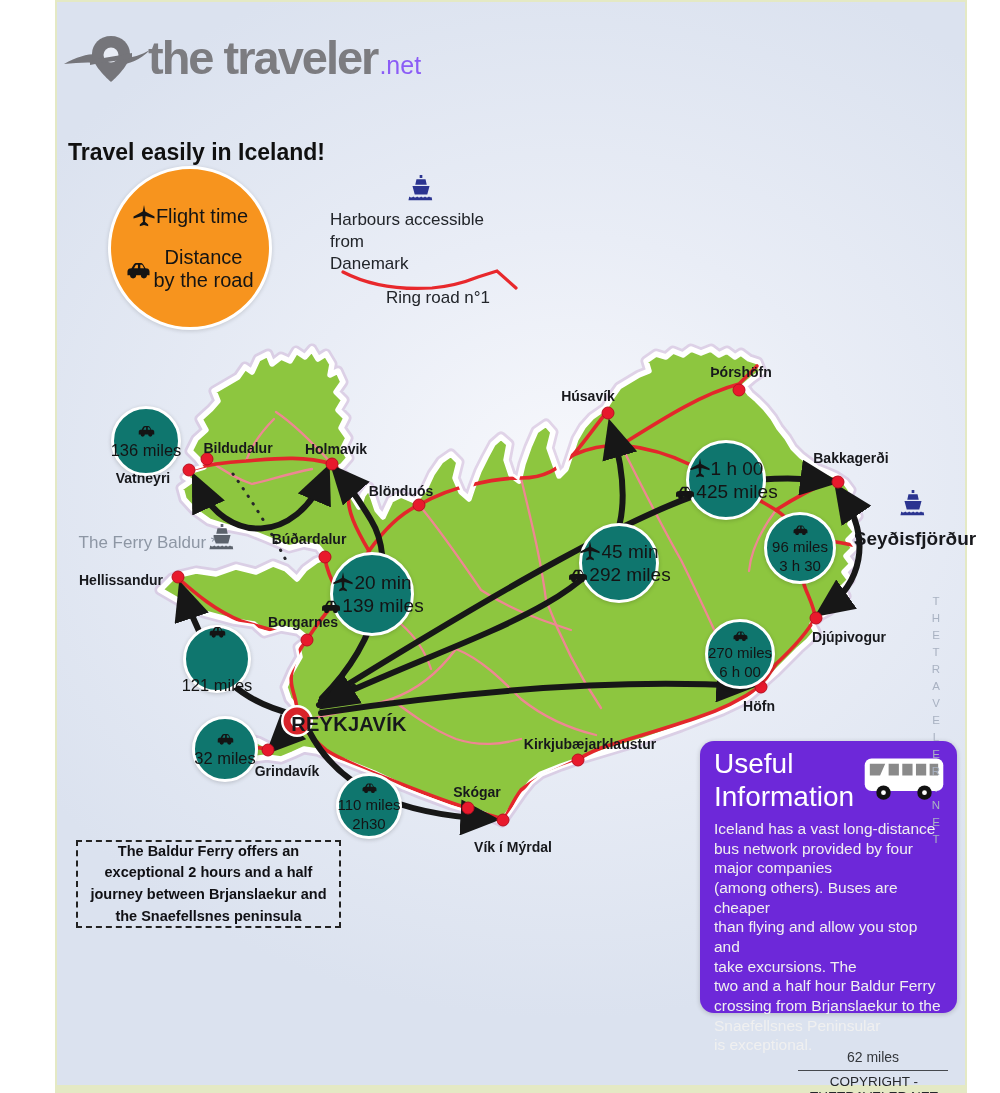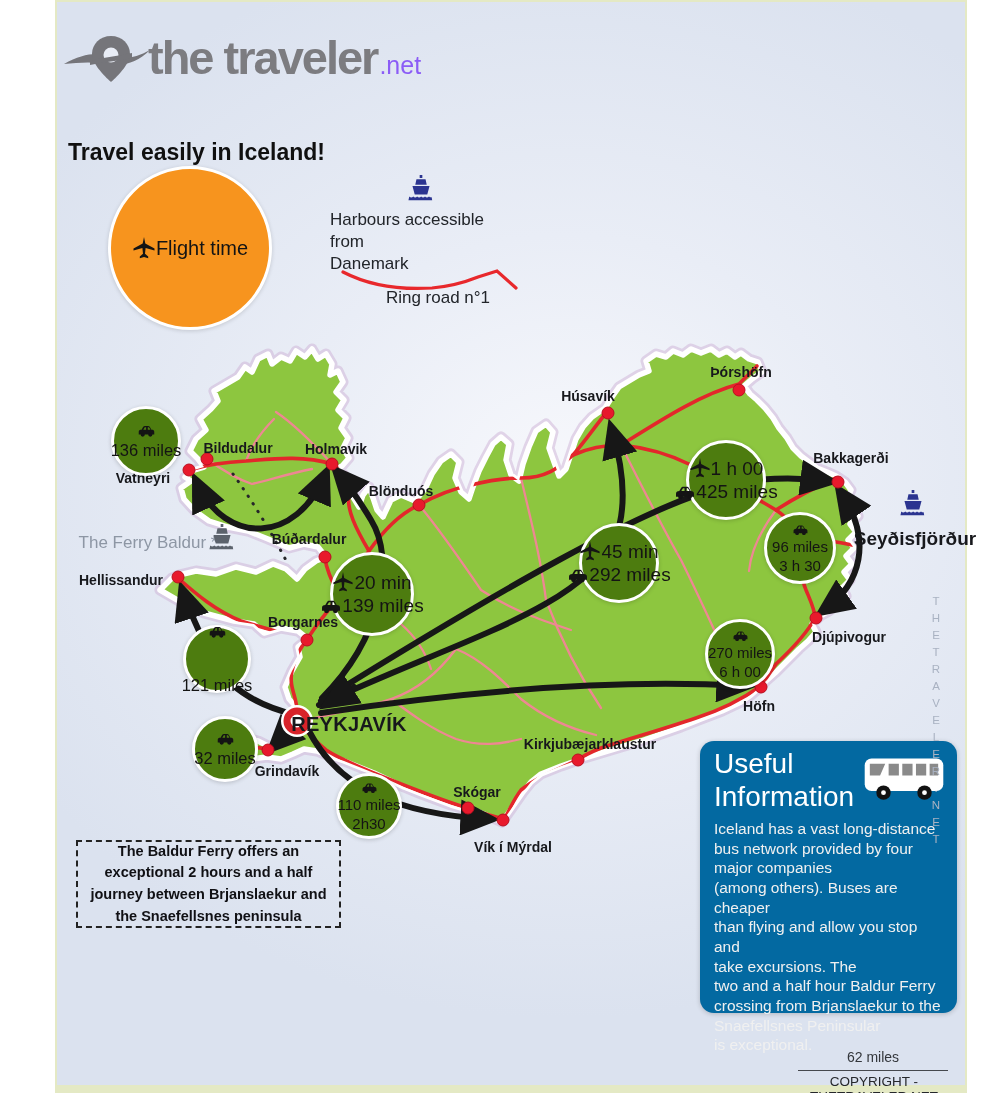--- a/index.html
+++ b/index.html
@@ -28,29 +28,29 @@
   .legend-line{display:flex;align-items:center;justify-content:center;font-size:20px;color:#141414;text-align:center;line-height:1.15;max-width:130px;}
   .legend-line svg{flex:0 0 auto;}
   .harbour-label{position:absolute;left:330px;top:209px;width:184px;font-size:17px;color:#22252a;white-space:pre-line;line-height:1.3;}
   .ringroad-label{position:absolute;left:373px;top:288px;width:130px;text-align:center;font-size:17px;color:#22252a;}
   
   .place-label{position:absolute;transform:translate(-50%,-50%);font-weight:bold;font-size:14px;color:#17181c;white-space:nowrap;}
   .capital-label{font-size:20px;letter-spacing:.3px;}
   .dot{position:absolute;width:13px;height:13px;border-radius:50%;background:#e8192c;border:1.5px solid #b90f20;transform:translate(-50%,-50%);box-sizing:border-box;}
   .capital{position:absolute;width:27px;height:27px;border-radius:50%;background:#fff;border:7px solid #d8232a;box-shadow:0 0 0 2.5px #ffffff;transform:translate(-50%,-50%);box-sizing:border-box;}
   .badge{
-    position:absolute;border-radius:50%;background:#4d7c0f;border:3px solid #fff;
+    position:absolute;border-radius:50%;background:#0f766e;border:3px solid #fff;
     display:flex;flex-direction:column;align-items:center;justify-content:center;
     color:#141414;box-shadow:0 1px 4px rgba(0,0,0,.18);box-sizing:border-box;transform:translate(-50%,-50%);
   }
   .bline{display:flex;align-items:center;justify-content:center;line-height:1.22;white-space:nowrap;}
   .map-icon{position:absolute;transform:translate(-50%,-50%);}
   .ferry-label{position:absolute;left:58px;top:533px;width:180px;text-align:center;font-size:17px;color:#8d96a4;}
   
-  .info-box{position:absolute;left:700px;top:741px;width:257px;height:272px;background:#0369a1;border-radius:14px;box-shadow:0 1px 5px rgba(0,0,0,.2);}
+  .info-box{position:absolute;left:700px;top:741px;width:257px;height:272px;background:#6d28d9;border-radius:14px;box-shadow:0 1px 5px rgba(0,0,0,.2);}
   .info-title{position:absolute;left:14px;top:6px;width:165px;font-size:28px;color:#ffffff;line-height:1.18;}
   .info-bus{position:absolute;right:12px;top:14px;}
   .info-body{position:absolute;left:14px;top:78px;width:230px;font-size:15.5px;color:#f0f0f0;line-height:1.27;white-space:pre-line;}
   
   .ferry-note{
     position:absolute;left:76px;top:840px;width:265px;height:88px;border:2px dashed #222;
     display:flex;align-items:center;justify-content:center;text-align:center;
     font-size:14.5px;font-weight:bold;color:#101014;line-height:1.5;padding:4px 8px;box-sizing:border-box;
   }
   
@@ -157,20 +157,26 @@
     <span class="brand-tld">.net</span>
 </div>
 <div class="page-title">Travel easily in Iceland!</div>
 
 <div class="legend-circle">
   <div class="legend-line">
     <svg width="24" height="24" viewBox="0 0 24 24" fill="#141414">
         <use href="#i-plane"></use>
       </svg>
     <span>Flight time</span>
+  </div>
+  <div class="legend-line">
+    <svg width="27" height="27" viewBox="0 0 24 24" fill="#141414">
+        <use href="#i-car"></use>
+      </svg>
+    <span>Distance by the road</span>
   </div>
 </div>
 
 <div class="map-icon" style="left:421px;top:191px">
   <svg width="32" height="32" viewBox="0 0 24 24" fill="#2b3490">
       <use href="#i-ship"></use>
     </svg>
 </div>
 <div class="harbour-label">Harbours accessible from
 Danemark</div>

